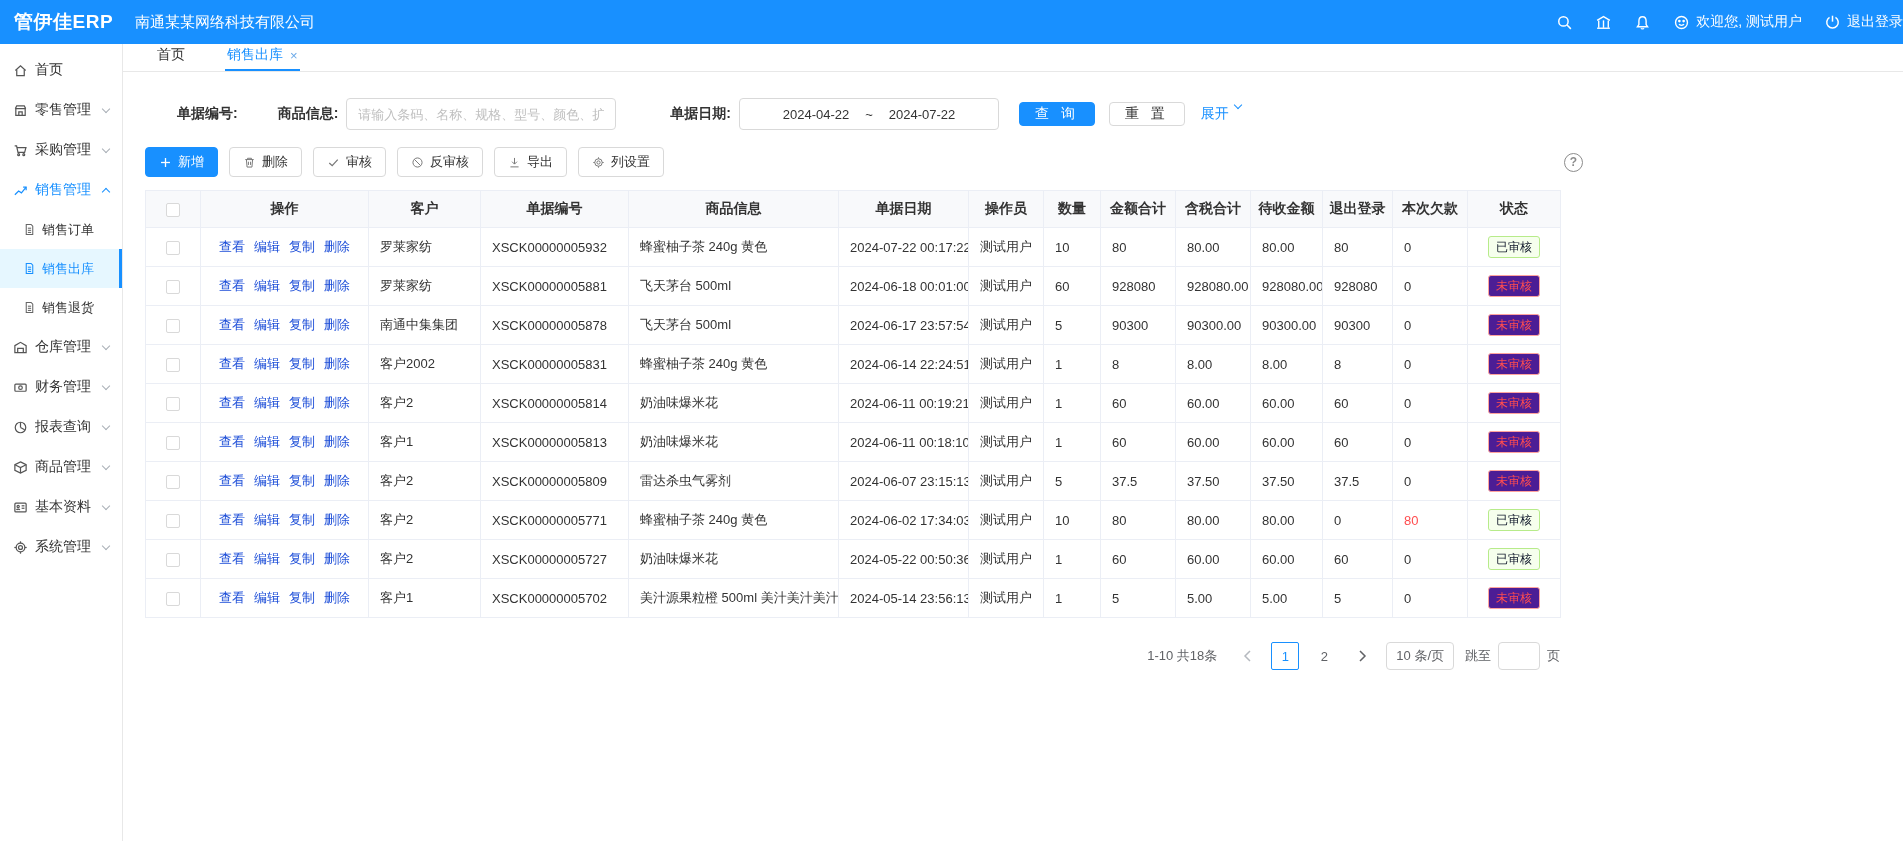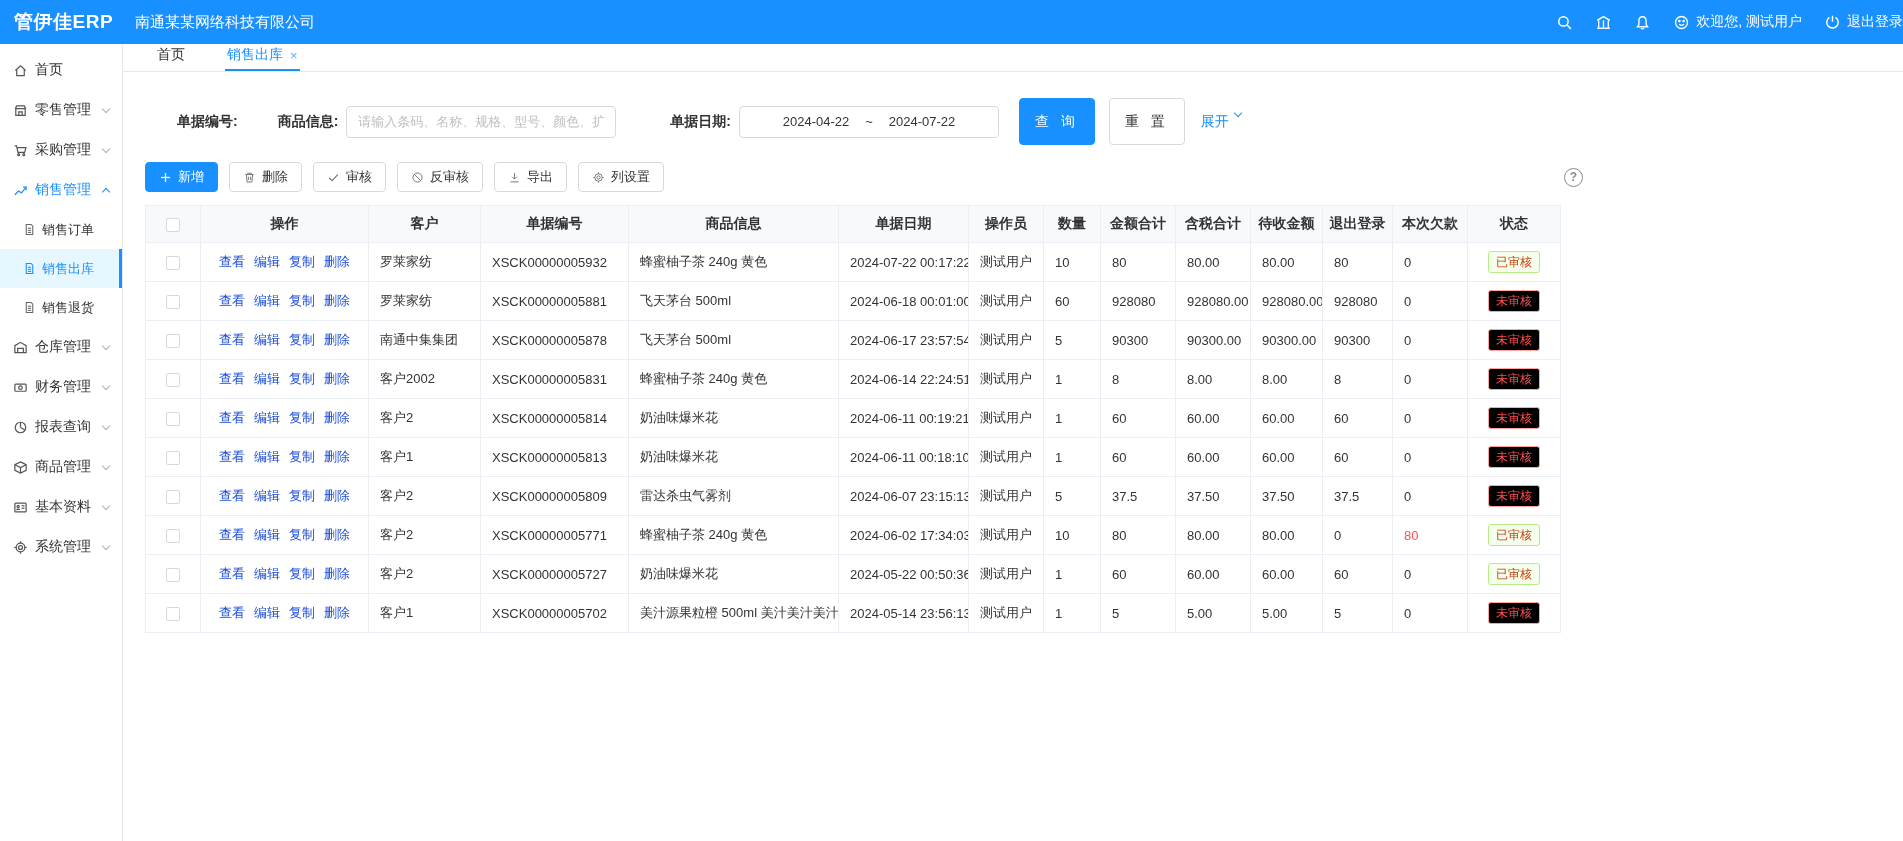--- a/index.html
+++ b/index.html
@@ -40,21 +40,21 @@
   
   .content { padding:0 0 0 22px; width:1460px; }
 
   .filters { display:flex; align-items:center; margin-top:26px; }
   .f-label { font-size:14px; font-weight:600; color:#333; margin-right:8px; white-space:nowrap;margin-left:32px; }
   .f-input { height:32px; border:1px solid #d9d9d9; border-radius:4px; padding:0 11px; font-size:13px; color:#333; outline:none; }
   .f-input::placeholder { color:#bfbfbf; }
   .inp-doc { width:255px; margin-right:22px; }
   .inp-prod { width:270px; margin-right:22px; }
   .date-box { width:260px; height:32px; border:1px solid #d9d9d9; border-radius:4px; display:flex; align-items:center; justify-content:center; gap:16px; font-size:13px; color:#333; margin-right:20px; cursor:pointer; }
-  .btn { height:47px; border-radius:4px; font-size:14px; cursor:pointer; border:1px solid #d9d9d9; background:#fff; color:#333; padding:0 15px; }
+  .btn { height:24px; border-radius:4px; font-size:14px; cursor:pointer; border:1px solid #d9d9d9; background:#fff; color:#333; padding:0 15px; }
   .btn.primary { background:#1890ff; border-color:#1890ff; color:#fff; }
   .btn-search { margin-right:14px; letter-spacing:4px; }
   .btn-reset { margin-right:16px; letter-spacing:4px; }
   .expand-link { color:#1890ff; font-size:14px; cursor:pointer; display:flex; align-items:flex-start; gap:6px; }
   .chev.blue { border-color:#1890ff; }
 
   
   .toolbar { display:flex; align-items:center; gap:11px; margin-top:17px; width:1438px; }
   .tb-btn { height:30px; display:inline-flex; align-items:center; gap:6px; padding:0 13px; border-radius:4px; font-size:13px; border:1px solid #d9d9d9; background:#fff; color:#333; cursor:pointer; }
   .tb-btn .bt-ic { width:13px; height:13px; color:#777; }
@@ -65,22 +65,22 @@
   
   table { border-collapse:collapse; table-layout:fixed; width:1415px; margin-top:13px; font-size:13px; }
   th, td { border:1px solid #ebeef5; white-space:nowrap; overflow:hidden; }
   th { height:37px; background:#f8f9fb; color:#333; font-weight:600; font-size:14px; text-align:center; }
   td { height:39px; padding:0 11px; color:#333; text-align:left; }
   td.center { text-align:center; padding:0; }
   .checkbox { display:inline-block; width:14px; height:14px; border:1px solid #d9d9d9; border-radius:2px; background:#fff; vertical-align:middle; cursor:pointer; }
   .ops { display:flex; justify-content:center; gap:9px; }
   .op-link { color:#1d4ed8; cursor:pointer; text-decoration:none; }
   .status-badge { display:inline-block; font-size:12px; line-height:1; padding:4px 7px; border-radius:3px; border:1px solid; }
-  .status-badge.approved { color:#c2410c; border-color:#b7eb8a; background:#f6ffed; }
-  .status-badge.unapproved { color:#ff4d4f; border-color:#ffa39e; background:#000000; }
+  .status-badge.approved { color:#0f172a; border-color:#b7eb8a; background:#f6ffed; }
+  .status-badge.unapproved { color:#ff4d4f; border-color:#ffa39e; background:#4c1d95; }
   .red-text { color:#ff4d4f; }
 
   
   .pagination { width:1415px; display:flex; align-items:center; justify-content:flex-end; gap:11px; margin-top:24px; font-size:13px; color:#606266; }
   .pg-total { margin-right:6px; }
   .pg-arrow { width:26px; height:28px; display:flex; align-items:center; justify-content:center; color:#b5b9bf; cursor:pointer; }
   .pg-arrow svg { width:9px; height:12px; }
   .pg-num { min-width:28px; height:28px; display:flex; align-items:center; justify-content:center; cursor:pointer; border-radius:2px; }
   .pg-num.current { border:1px solid #1890ff; color:#1890ff; }
   .page-size { height:28px; border:1px solid #d9d9d9; border-radius:4px; padding:0 9px; display:flex; align-items:center; cursor:pointer; }
@@ -605,15 +605,36 @@
     <td>5</td>
     <td>5.00</td>
     <td>5.00</td>
     <td>5</td>
     <td>0</td>
     <td class="center"><span class="status-badge unapproved">未审核</span></td>
   </tr>
 </tbody>
       </table>
 
+      <div class="pagination">
+        <span class="pg-total">1-10 共18条</span>
+        <span class="pg-arrow">
+          <svg viewBox="0 0 8 12" fill="none" stroke="currentColor" stroke-width="1.5">
+              <path d="M6.5 1 L1.5 6 L6.5 11"></path>
+            </svg>
+        </span>
+        <span class="pg-num current">1</span>
+        <span class="pg-num">2</span>
+        <span class="pg-arrow" style="color:#606266;">
+          <svg viewBox="0 0 8 12" fill="none" stroke="currentColor" stroke-width="1.5">
+              <path d="M1.5 1 L6.5 6 L1.5 11"></path>
+            </svg>
+        </span>
+        <span class="page-size">10 条/页</span>
+        <span class="jump">
+          <span>跳至</span>
+          <input class="jump-input" style="">
+          <span>页</span>
+        </span>
+      </div>
     </div>
   </main>
 </div>
 
 </body></html>

